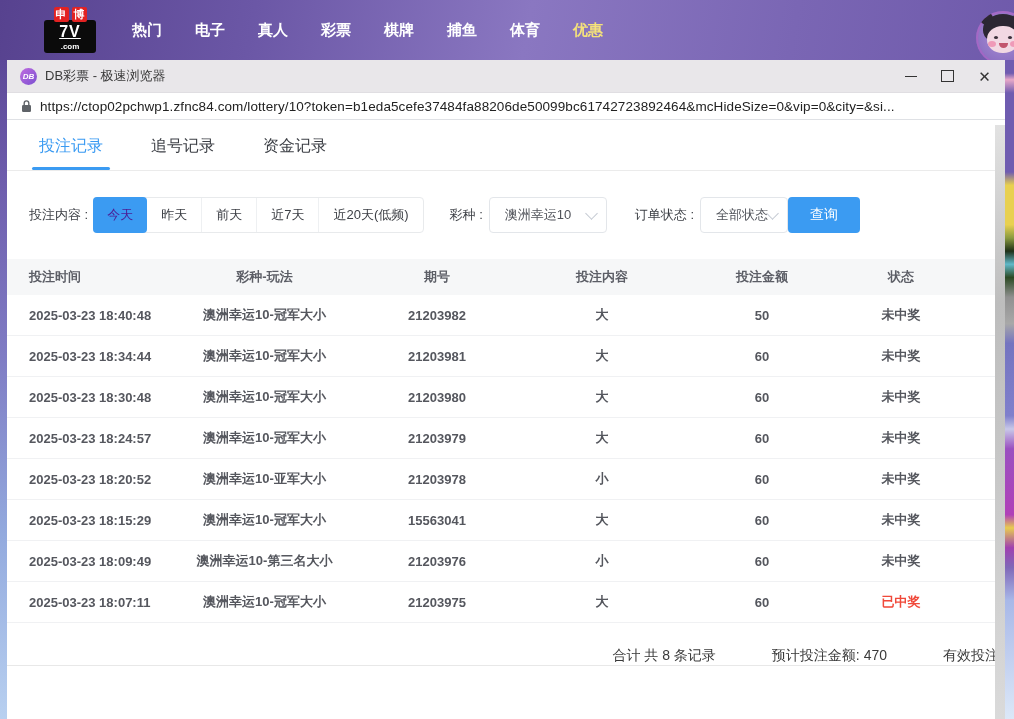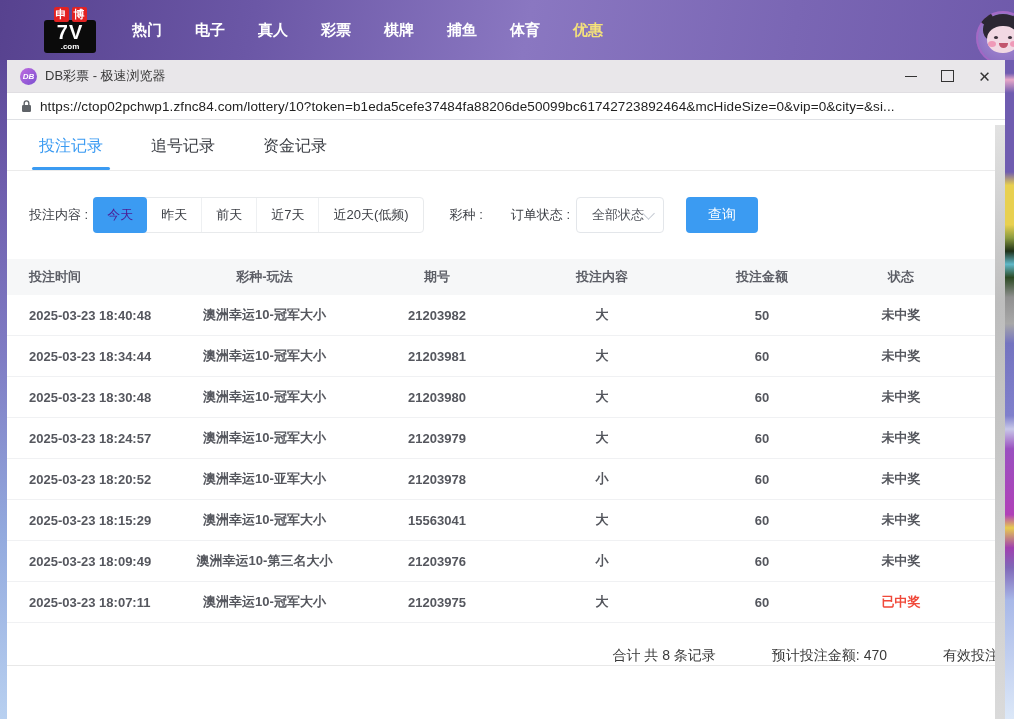--- a/index.html
+++ b/index.html
@@ -12,21 +12,21 @@
   .banner{
     position:absolute;left:0;top:0;width:1014px;height:60px;
     background:linear-gradient(100deg,#57428f 0%,#6b57a6 25%,#8a77c1 52%,#7a66b4 78%,#6f5aab 100%);
     display:flex;align-items:center;
   }
   .logo{margin-left:44px;width:52px;display:flex;flex-direction:column;align-items:center;cursor:pointer;}
   .logo-badges{display:flex;gap:3px;margin-bottom:-2px;position:relative;z-index:2;}
   .logo-badge{width:15px;height:15px;background:#e32222;border-radius:2px;color:#fff;
     font-size:11px;font-weight:bold;display:flex;align-items:center;justify-content:center;}
   .logo-black{background:#0b0b0b;border-radius:3px;padding:2px 4px 2px;text-align:center;min-width:44px;}
-  .logo-main{color:#fff;font-size:20px;font-weight:900;letter-spacing:1px;line-height:20px;}
+  .logo-main{color:#fff;font-size:16px;font-weight:900;letter-spacing:1px;line-height:20px;text-decoration:underline;}
   .logo-suffix{color:#fff;font-size:8px;font-weight:bold;line-height:8px;margin-top:1px;}
   .nav{display:flex;gap:33px;margin-left:36px;}
   .nav-item{color:#ffffff;font-size:15px;font-weight:bold;cursor:pointer;white-space:nowrap;}
   .nav-item.highlight{color:#f5e27a;}
   .avatar{
     position:absolute;right:-16px;top:11px;width:54px;height:54px;border-radius:50%;
     overflow:hidden;background:radial-gradient(circle at 50% 45%,#ab90d8,#7f63b8);
     box-shadow:inset 0 0 0 2px rgba(190,90,200,.45);cursor:pointer;
   }
   .av-hair{position:absolute;top:3px;left:7px;width:40px;height:30px;background:#2c2733;border-radius:50% 50% 46% 46%;}
@@ -94,21 +94,21 @@
     display:flex;align-items:center;justify-content:space-between;
     border:1px solid #e3e6ea;border-radius:4px;height:36px;box-sizing:border-box;
     margin-left:6px;padding:0 10px 0 15px;color:#50535a;cursor:pointer;white-space:nowrap;
   }
   .select-lottery{width:118px;}
   .select-status{width:88px;}
   .chevron{width:8px;height:8px;border-right:1.5px solid #c4c9d2;border-bottom:1.5px solid #c4c9d2;
     transform:rotate(45deg);margin-top:-4px;flex:none;}
   .status-label{margin-left:28px;}
   .search-btn{
-    margin-left:22px;width:72px;height:36px;background:#3b9bf2;color:#fff;border:none;
+    width:72px;height:36px;background:#3b9bf2;color:#fff;border:none;
     border-radius:4px;font-size:14px;cursor:pointer;font-family:inherit;
   }
   
   .table{margin-top:26px;}
   .t-row{display:flex;align-items:center;height:40px;border-bottom:1px solid #f0f1f3;font-size:13px;color:#55575e;font-weight:bold;}
   .t-head{height:36px;background:#f6f7f8;color:#5c5e66;border-bottom:none;}
   .c1{width:165px;padding-left:22px;text-align:left;box-sizing:border-box;}
   .c2{width:185px;text-align:center;}
   .c3{width:160px;text-align:center;}
   .c4{width:170px;text-align:center;}
@@ -200,20 +200,24 @@
     <div class="filter-row">
       <span class="filter-label">投注内容 :</span>
       <div class="time-group">
         <span class="time-opt active">今天</span>
         <span class="time-opt">昨天</span>
         <span class="time-opt sep">前天</span>
         <span class="time-opt sep">近7天</span>
         <span class="time-opt sep">近20天(低频)</span>
       </div>
       <span class="filter-label lottery-label">彩种 :</span>
+      <div class="select-box select-lottery">
+        <span>澳洲幸运10</span>
+        <span class="chevron"></span>
+      </div>
       <span class="filter-label status-label">订单状态 :</span>
       <div class="select-box select-status">
         <span>全部状态</span>
         <span class="chevron"></span>
       </div>
       <button class="search-btn">查询</button>
     </div>
 
     <div class="table">
       <div class="t-row t-head">

